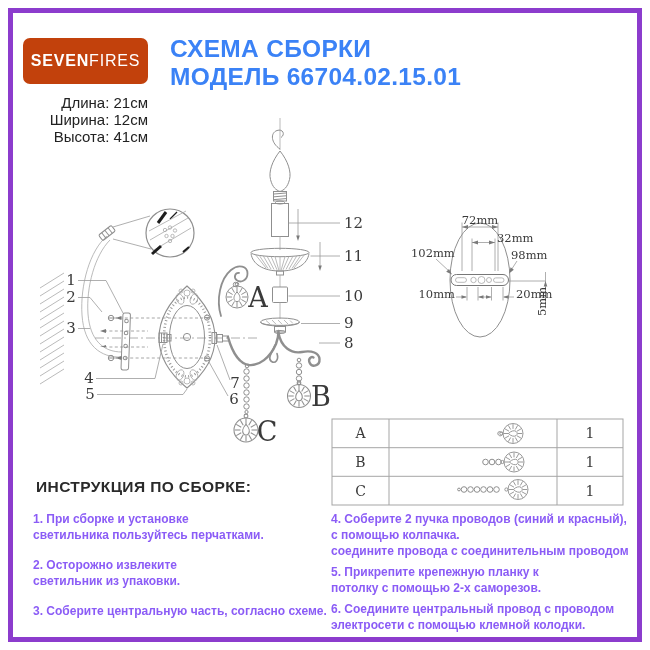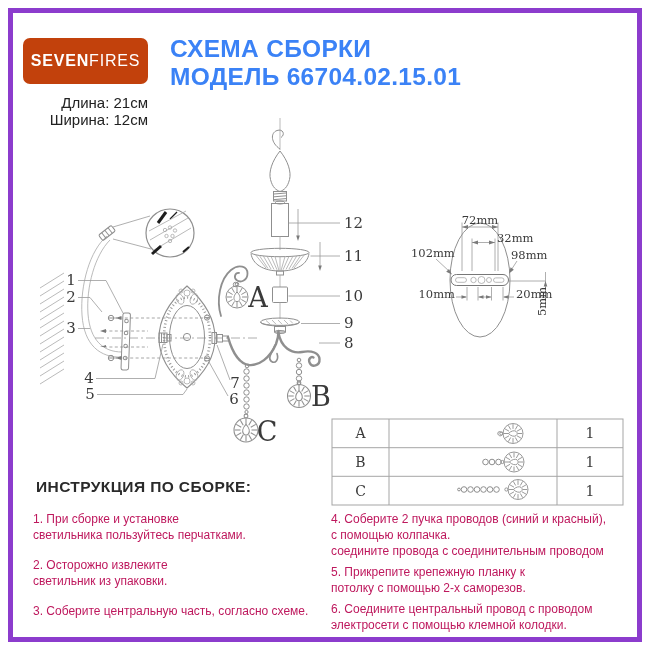--- a/index.html
+++ b/index.html
@@ -5,21 +5,21 @@
   html,body{margin:0;padding:0;background:#fff;}
   body{width:650px;height:650px;position:relative;font-family:"Liberation Sans",sans-serif;overflow:hidden;}
   .frame{position:absolute;left:8px;top:8px;width:624px;height:624px;border:5px solid #8c3ccd;background:#fff;}
   .logo{position:absolute;left:23px;top:38px;width:125px;height:46px;background:#c2410c;border-radius:7px;
         display:flex;align-items:center;justify-content:center;color:#fff;font-size:16px;letter-spacing:.8px;}
   .logo .b{font-weight:800;}
   .logo .l{font-weight:400;}
   .title{position:absolute;left:170px;top:35px;font-size:24.5px;font-weight:700;line-height:28px;color:#3b82f6;letter-spacing:.3px;}
   .specs{position:absolute;left:13px;top:95px;width:135px;text-align:right;font-size:15px;line-height:16.8px;font-weight:500;color:#222;}
   .ins-head{position:absolute;left:36px;top:478px;font-size:15.5px;font-weight:700;letter-spacing:.4px;color:#2a2a2a;}
-  .ins-col{position:absolute;font-size:12px;line-height:16px;font-weight:400;color:#be185d;}
+  .ins-col{position:absolute;font-size:12px;line-height:16px;font-weight:700;color:#8b5cf6;}
   .ins-col.left{left:33px;top:511px;width:296px;}
   .ins-col.right{left:331px;top:511px;width:302px;}
   .ins-col.left .ins-item{margin-bottom:14px;}
   .ins-col.right .ins-item{margin-bottom:5px;}
   .ins-line{white-space:nowrap;}
   svg{position:absolute;left:0;top:0;}
   .ln{stroke:#8f8f8f;fill:none;stroke-width:1;}
   .ltn{stroke:#a8a8a8;fill:none;stroke-width:.8;}
   .lead{stroke:#9a9a9a;fill:none;stroke-width:.8;}
   .dash{stroke:#8f8f8f;fill:none;stroke-width:.8;stroke-dasharray:3 2.4;}
@@ -380,20 +380,21 @@
   <span class="b">SEVEN</span>
     <span class="l">FIRES</span>
 </div>
 <div class="title">
   <div>СХЕМА СБОРКИ</div>
   <div>МОДЕЛЬ 66704.02.15.01</div>
 </div>
 <div class="specs">
   <div>Длина: 21см</div>
   <div>Ширина: 12см</div>
+  <div>Высота: 41см</div>
 </div>
 
 <div class="ins-head">ИНСТРУКЦИЯ ПО СБОРКЕ:</div>
 <div class="ins-col left">
   <div class="ins-item">
     <div class="ins-line">1. При сборке и установке</div>
     <div class="ins-line">светильника пользуйтесь перчатками.</div>
   </div>
   <div class="ins-item">
     <div class="ins-line">2. Осторожно извлеките</div>

